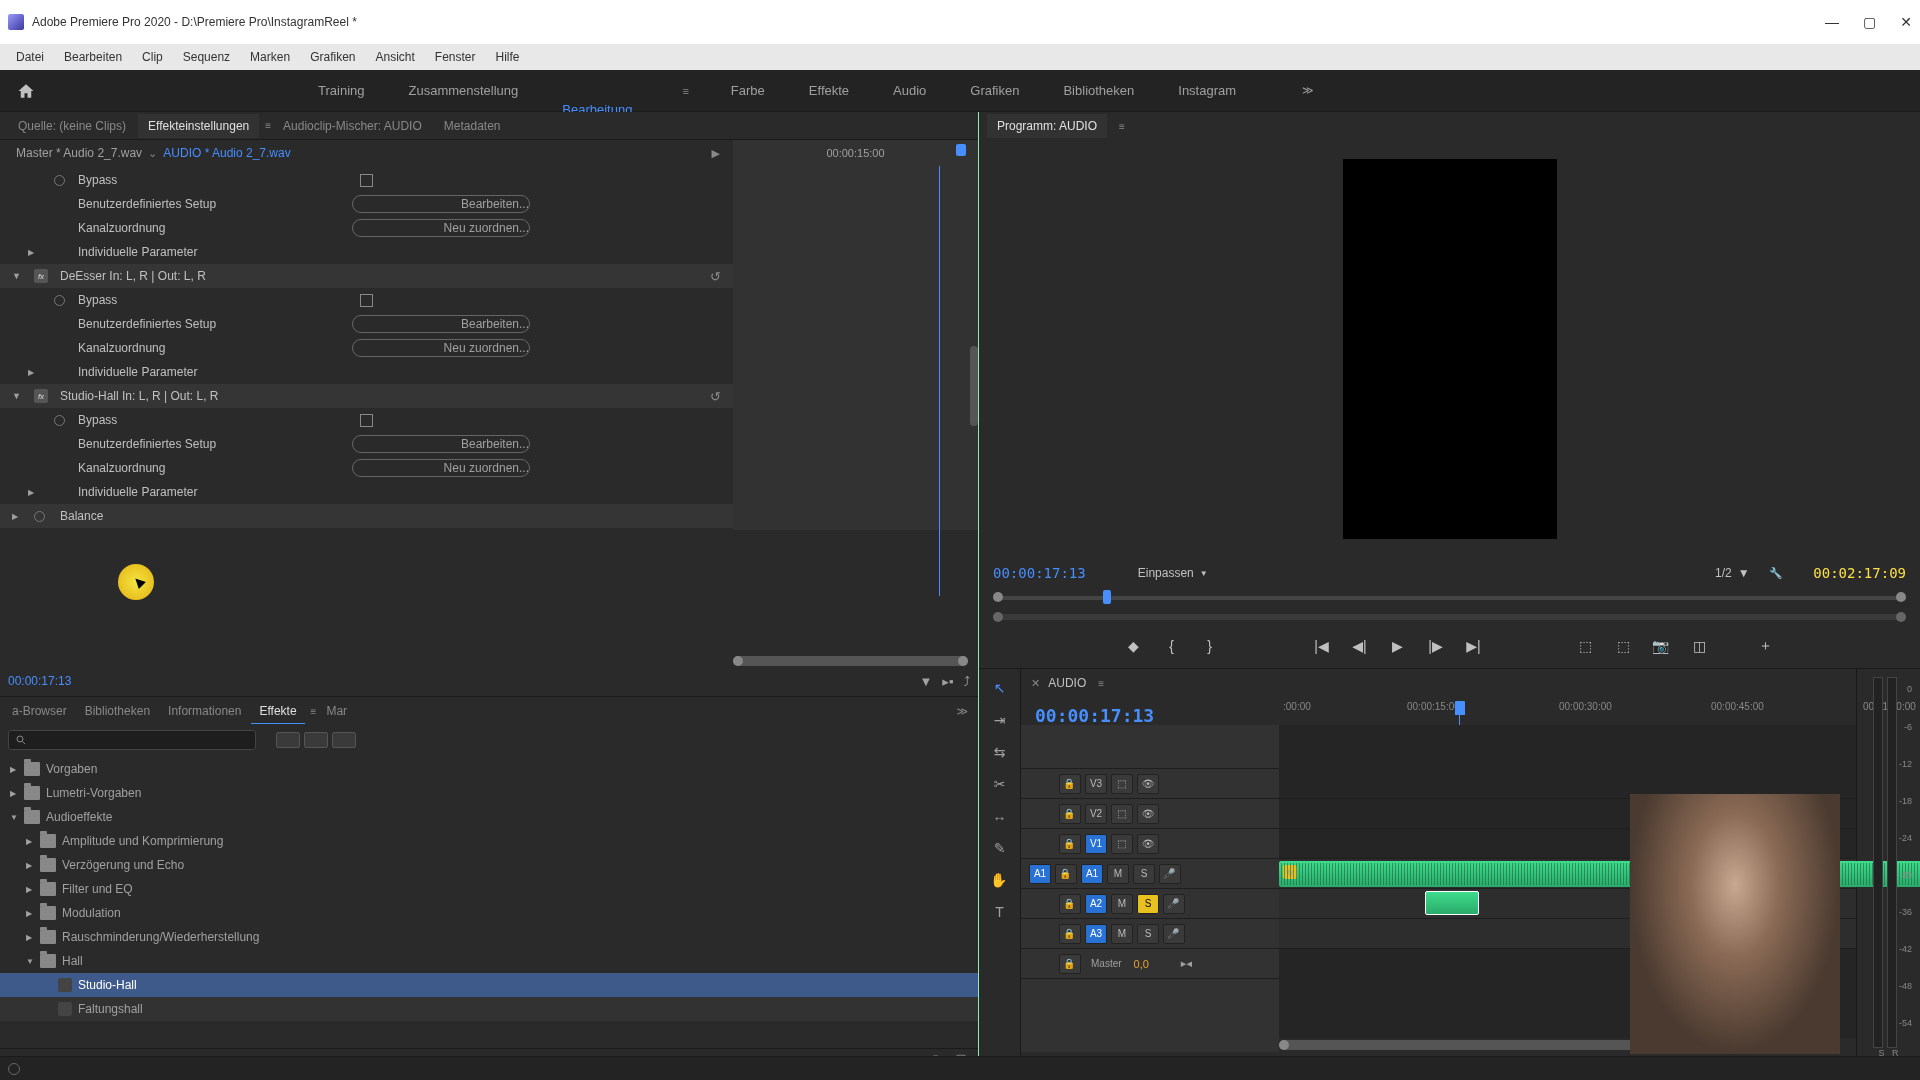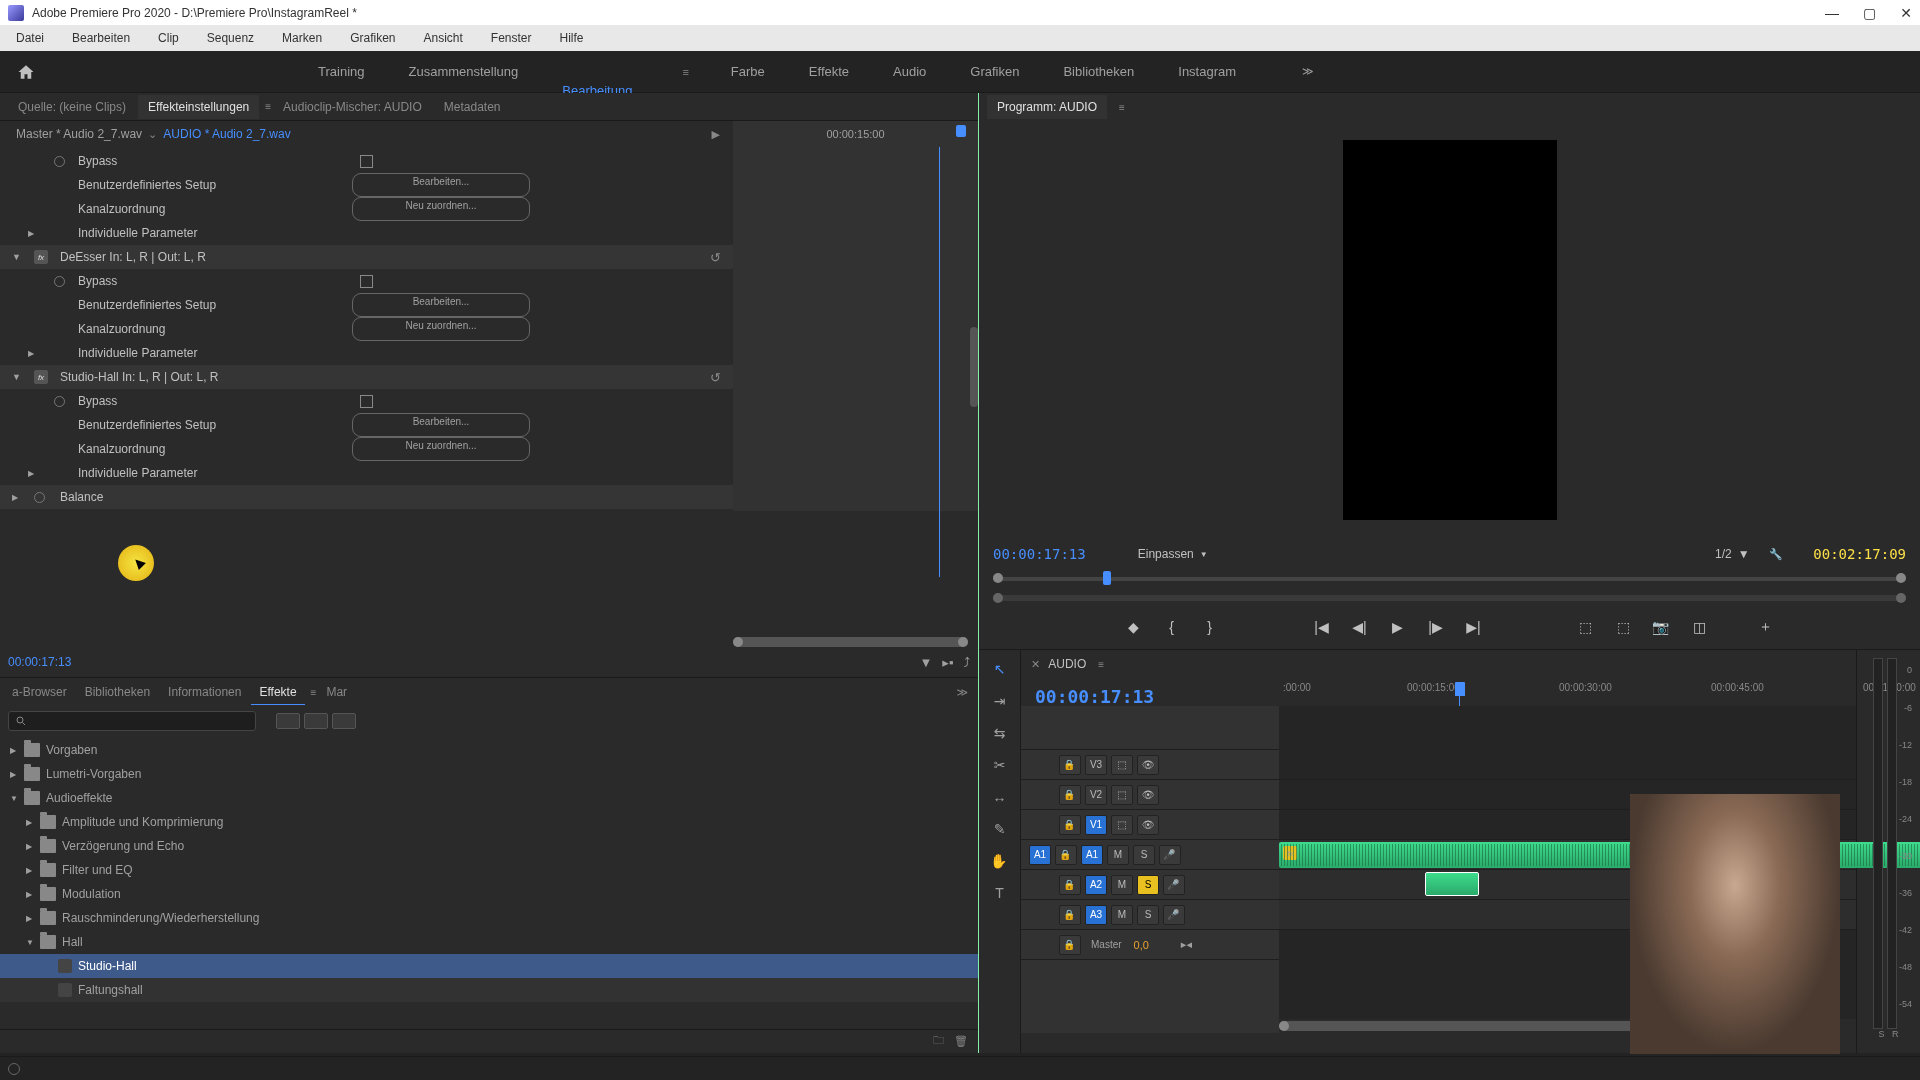--- a/index.html
+++ b/index.html
@@ -1,26 +1,26 @@
 <!DOCTYPE html>
 <html><head>
 <meta charset="utf-8">
 <style>
 * { margin: 0; padding: 0; box-sizing: border-box; font-family: 'Segoe UI', Arial, sans-serif; user-select: none; }
 body { background: #232323; color: #a0a0a0; font-size: 11px; width: 1920px; height: 1080px; overflow: hidden; position: relative; }
 
 
-.title-bar { height: 25px; background: #fff; display: flex; align-items: center; padding: 0 8px; color: #333; }
+.title-bar { height: 44px; background: #fff; display: flex; align-items: center; padding: 0 8px; color: #333; }
 .title-bar .app-icon { width: 16px; height: 16px; background: linear-gradient(135deg, #9999ff, #3a3a9c); border-radius: 2px; margin-right: 8px; }
 .title-bar .title-text { font-size: 12px; flex: 1; }
 .win-controls { display: flex; gap: 24px; }
 .win-controls span { font-size: 14px; cursor: pointer; }
 
 
-.menu-bar { height: 26px; background: #e8e8e8; display: flex; align-items: center; padding: 0 8px; color: #333; gap: 12px; }
+.menu-bar { height: 26px; background: #e8e8e8; display: flex; align-items: center; padding: 0 8px; color: #333; gap: 4px; }
 .menu-bar span { padding: 3px 8px; font-size: 12px; cursor: pointer; }
 
 
 .workspace-bar { height: 42px; background: #232323; display: flex; align-items: center; padding: 0 16px; border-bottom: 1px solid #1a1a1a; }
 .home-icon { width: 20px; height: 18px; fill: #c0c0c0; margin-right: 280px; }
 .workspace-tabs { display: flex; gap: 40px; align-items: center; }
 .workspace-tab { color: #a0a0a0; font-size: 13px; padding: 6px 2px; cursor: pointer; }
 .workspace-tab.active { color: #478eff; border-bottom: 2px solid #478eff; margin-top: 40px; }
 .ws-menu { margin-left: 8px; color: #888; }
 .ws-overflow { margin-left: 24px; color: #a0a0a0; }
@@ -55,21 +55,21 @@
 .ec-row.group { background: #353535; }
 .ec-arrow { position: absolute; left: 28px; color: #a0a0a0; font-size: 9px; }
 .ec-arrow.down::before { content: "▼"; }
 .ec-arrow.right::before { content: "▶"; font-size: 8px; }
 .ec-fx { position: absolute; left: 34px; top: 5px; width: 14px; height: 14px; background: #555; border-radius: 2px; display: flex; align-items: center; justify-content: center; font-size: 8px; color: #ddd; font-style: italic; }
 .ec-toggle { position: absolute; left: 54px; top: 7px; width: 11px; height: 11px; border: 1px solid #777; border-radius: 50%; }
 .ec-label { margin-left: 58px; font-size: 12px; color: #c0c0c0; }
 .ec-row.fx-header .ec-label { margin-left: 42px; }
 .ec-row.sub .ec-label { margin-left: 60px; }
 .ec-checkbox { position: absolute; left: 360px; width: 13px; height: 13px; border: 1px solid #888; background: #2a2a2a; }
-.ec-button { position: absolute; left: 352px; width: 178px; height: 24px; background: transparent; border: 1px solid #666; border-radius: 9px; color: #a0a0a0; font-size: 10px; text-align: center; line-height: 16px; cursor: pointer; }
+.ec-button { position: absolute; left: 352px; width: 178px; height: 18px; background: transparent; border: 1px solid #666; border-radius: 9px; color: #a0a0a0; font-size: 12px; text-align: right; line-height: 16px; cursor: pointer; }
 .ec-reset { position: absolute; right: 12px; color: #888; font-size: 13px; }
 
 .highlight-cursor { position: absolute; left: 118px; top: 424px; width: 36px; height: 36px; background: radial-gradient(circle, #f5e542 0%, #e8c020 70%, transparent 100%); border-radius: 50%; z-index: 10; display: flex; align-items: center; justify-content: center; }
 .cursor-arrow { width: 0; height: 0; border-left: 5px solid transparent; border-right: 5px solid transparent; border-bottom: 10px solid #000; transform: rotate(-45deg) translate(2px, 2px); }
 
 .ec-footer { position: absolute; bottom: 0; left: 0; right: 0; height: 30px; background: #2a2a2a; display: flex; align-items: center; padding: 0 8px; }
 .ec-tc { color: #478eff; font-size: 12px; }
 .ec-footer-icons { margin-left: auto; display: flex; gap: 10px; color: #a0a0a0; font-size: 13px; }
 .ec-scrollbar-h { position: absolute; bottom: 30px; left: 733px; right: 10px; height: 10px; background: #3a3a3a; border-radius: 5px; }
 .ec-scrollbar-h .thumb { position: absolute; left: 0; width: 100%; height: 100%; background: #555; border-radius: 5px; }

